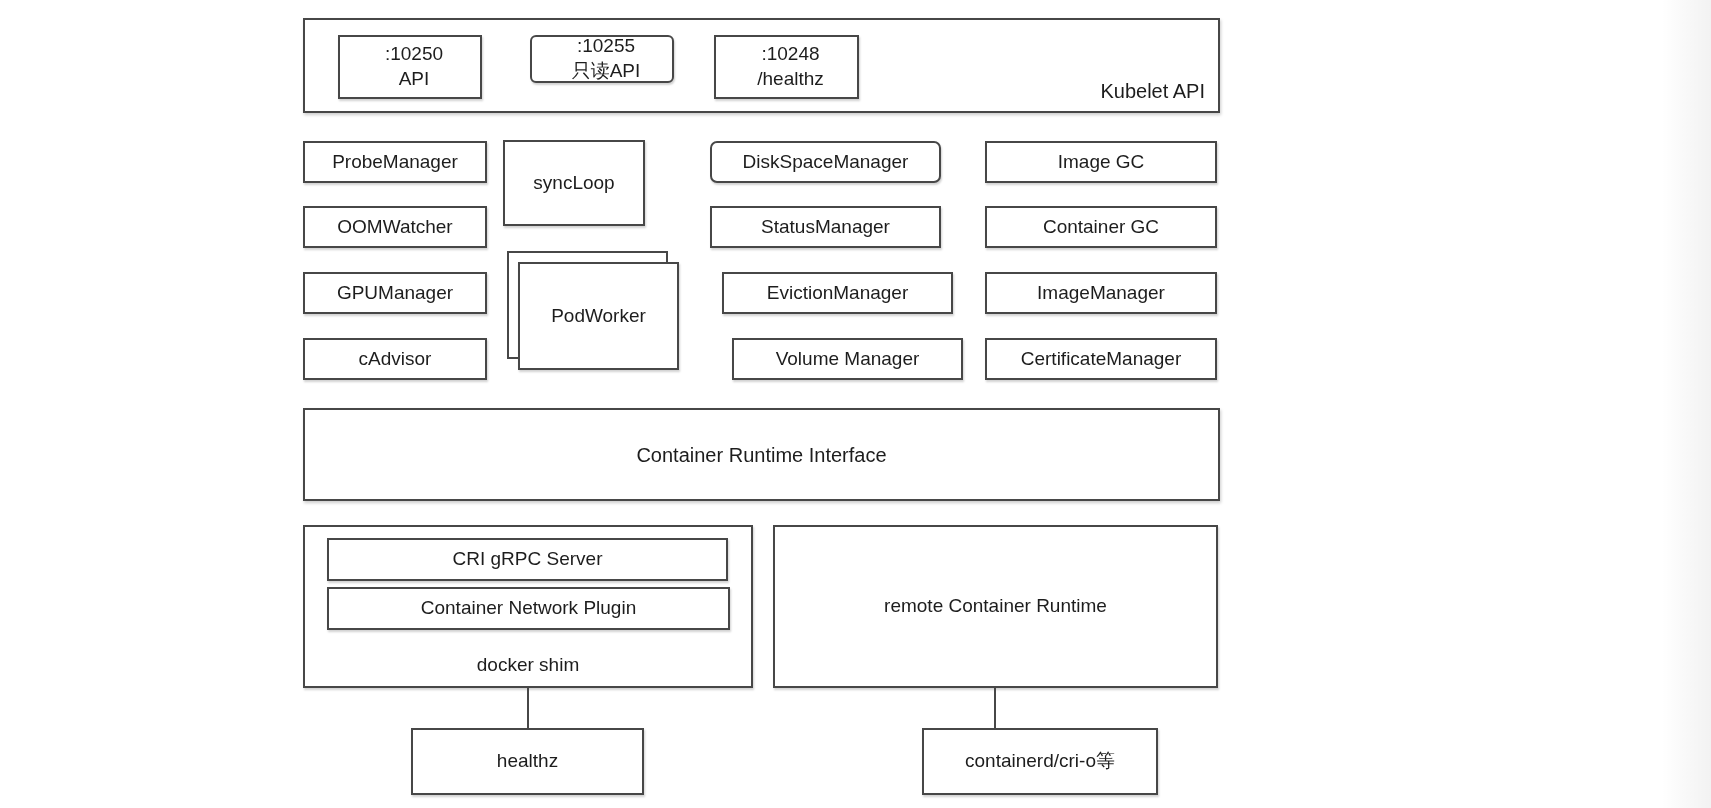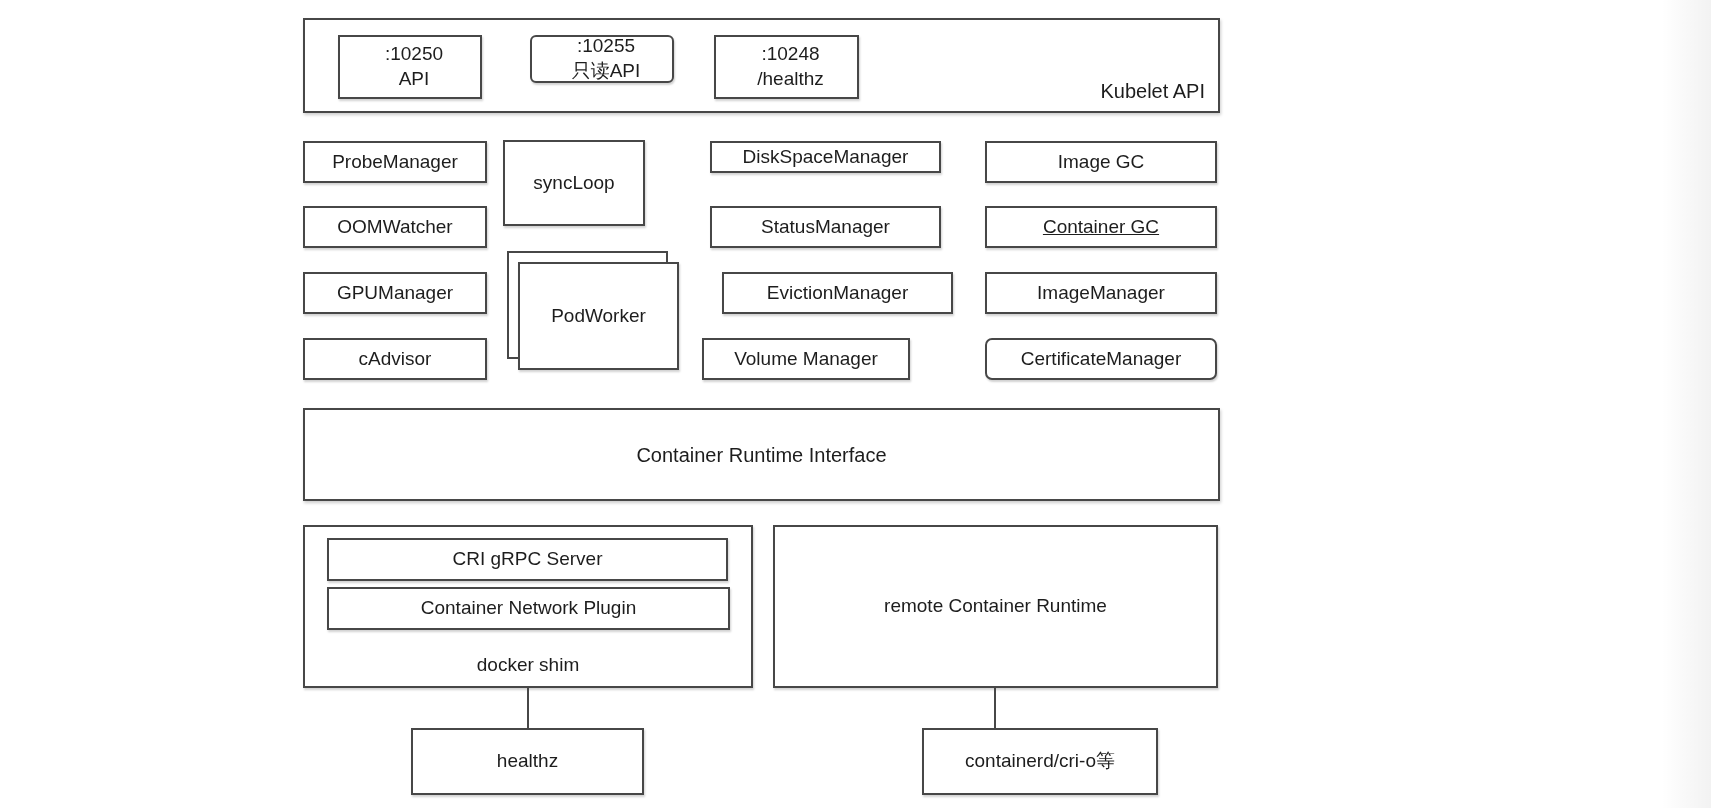--- a/index.html
+++ b/index.html
@@ -79,29 +79,29 @@
   <div class="box" style="left:303px; top:141px; width:184px; height:42px;">ProbeManager</div>
   <div class="box" style="left:303px; top:206px; width:184px; height:42px;">OOMWatcher</div>
   <div class="box" style="left:303px; top:272px; width:184px; height:42px;">GPUManager</div>
   <div class="box" style="left:303px; top:338px; width:184px; height:42px;">cAdvisor</div>
 
   <div class="box" style="left:503px; top:140px; width:142px; height:86px;">syncLoop</div>
 
   <div class="back-box" style="left:507px; top:251px; width:161px; height:108px;"></div>
   <div class="box" style="left:518px; top:262px; width:161px; height:108px;">PodWorker</div>
 
-  <div class="box" style="left:710px; top:141px; width:231px; height:32px;">DiskSpaceManager</div>
+  <div class="box" style="left:710px; top:141px; width:231px; height:42px;border-radius:7px;">DiskSpaceManager</div>
   <div class="box" style="left:710px; top:206px; width:231px; height:42px;">StatusManager</div>
   <div class="box" style="left:710px; top:272px; width:231px; height:42px;margin-left:12px;">EvictionManager</div>
-  <div class="box" style="left:702px; top:338px; width:208px; height:42px;">Volume Manager</div>
+  <div class="box" style="left:732px; top:338px; width:231px; height:42px;">Volume Manager</div>
 
   <div class="box" style="left:985px; top:141px; width:232px; height:42px;">Image GC</div>
-  <div class="box" style="left:985px; top:206px; width:232px; height:42px;text-decoration:underline;">Container GC</div>
+  <div class="box" style="left:985px; top:206px; width:232px; height:42px;">Container GC</div>
   <div class="box" style="left:985px; top:272px; width:232px; height:42px;">ImageManager</div>
-  <div class="box" style="left:985px; top:338px; width:232px; height:42px;border-radius:7px;">CertificateManager</div>
+  <div class="box" style="left:985px; top:338px; width:232px; height:42px;">CertificateManager</div>
 
   <div class="box big-label" style="left:303px; top:408px; width:917px; height:93px; box-shadow:1px 2px 3px rgba(0,0,0,0.2);">Container Runtime Interface</div>
 
   <div class="box" style="left:303px; top:525px; width:450px; height:163px;"></div>
   <div class="box" style="left:327px; top:538px; width:401px; height:43px;">CRI gRPC Server</div>
   <div class="box" style="left:327px; top:587px; width:403px; height:43px;">Container Network Plugin</div>
   <div class="plain-label" style="left:303px; top:654px; width:450px; text-align:center; font-size:19px;">docker shim</div>
 
   <div class="box" style="left:773px; top:525px; width:445px; height:163px;">remote Container Runtime</div>
 

